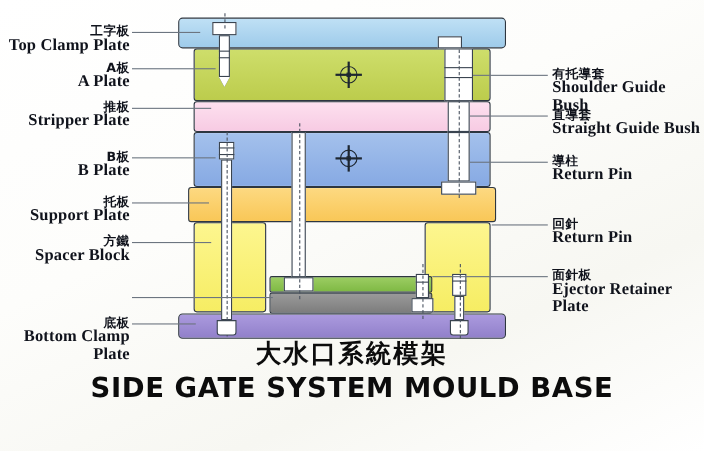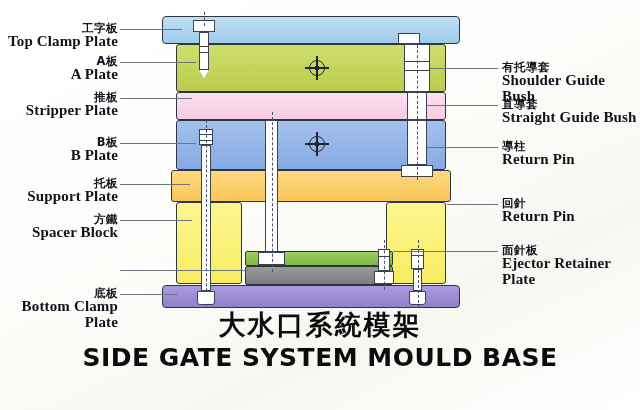--- a/index.html
+++ b/index.html
@@ -34,21 +34,21 @@
   
   .target{position:absolute;width:22px;height:22px;}
   .target .ring{position:absolute;left:3px;top:3px;width:16px;height:16px;border:1.6px solid #1d2630;border-radius:50%;box-sizing:border-box;}
   .target .dot{position:absolute;left:9px;top:9px;width:4px;height:4px;border:1px solid #1d2630;box-sizing:border-box;}
   .target .tk{position:absolute;background:#1d2630;}
   .target .tk.v{left:10.2px;width:1.6px;top:-1px;height:24px;}
   .target .tk.h{top:10.2px;height:1.6px;left:-1px;width:24px;}
 
   
   #title{position:absolute;left:0;top:308px;width:640px;text-align:center;}
-  #title .t-cn{font-family:"DejaVu Sans",sans-serif;font-size:27px;font-weight:700;color:#0c0c0c;letter-spacing:2px;line-height:1.25;}
+  #title .t-cn{font-family:"DejaVu Sans",sans-serif;font-size:23px;font-weight:700;color:#0c0c0c;letter-spacing:2px;line-height:1.25;}
   #title .t-en{font-family:"DejaVu Sans",sans-serif;font-size:25px;font-weight:700;color:#0c0c0c;letter-spacing:.5px;line-height:1.25;}
 </style>
 </head>
 <body>
 
 <div id="root">
 
   <div id="asm">
 
     <div class="plate chamf" style="left:162px;top:16px;width:298px;height:28px;background:linear-gradient(180deg,#bfe0f5 0%,#9ecbea 100%);"></div>

